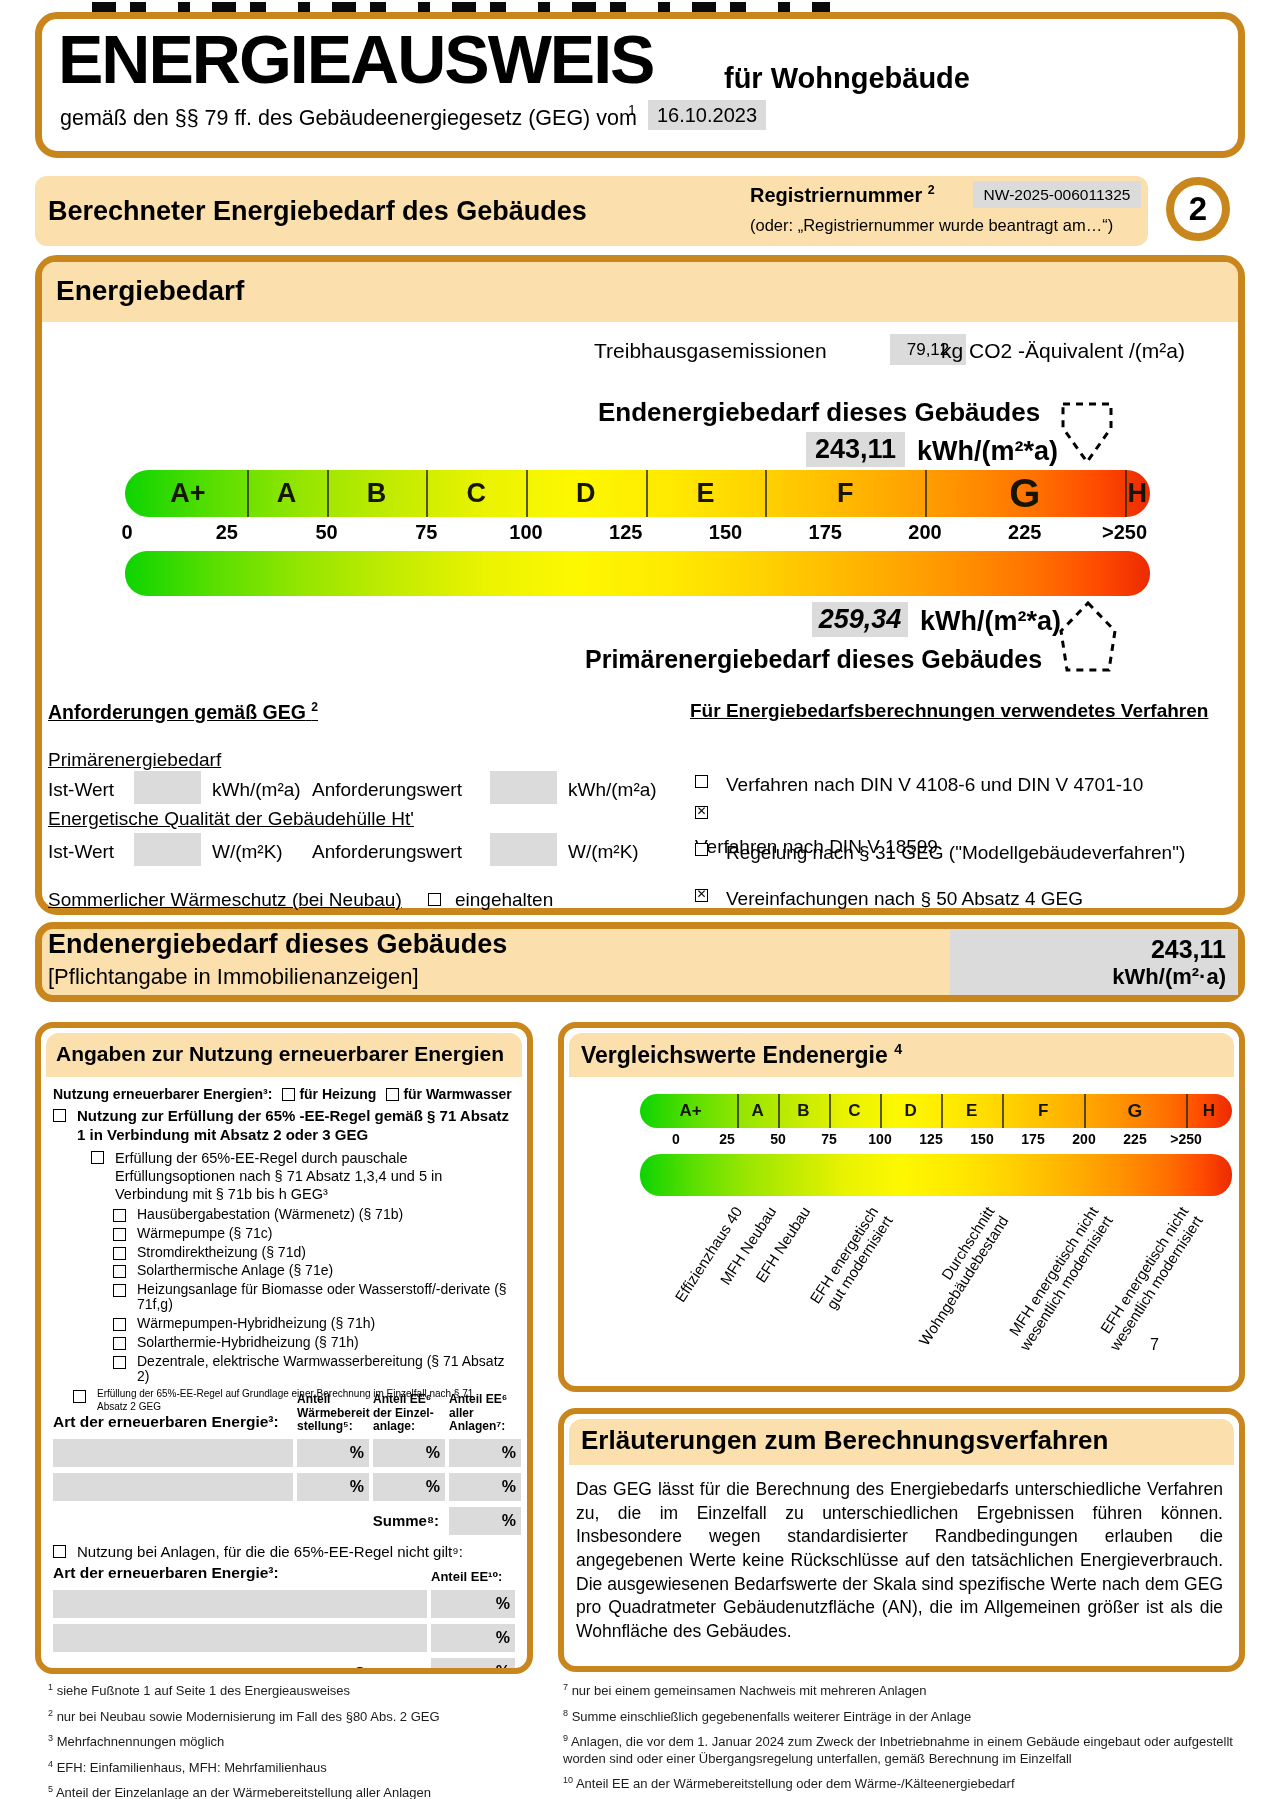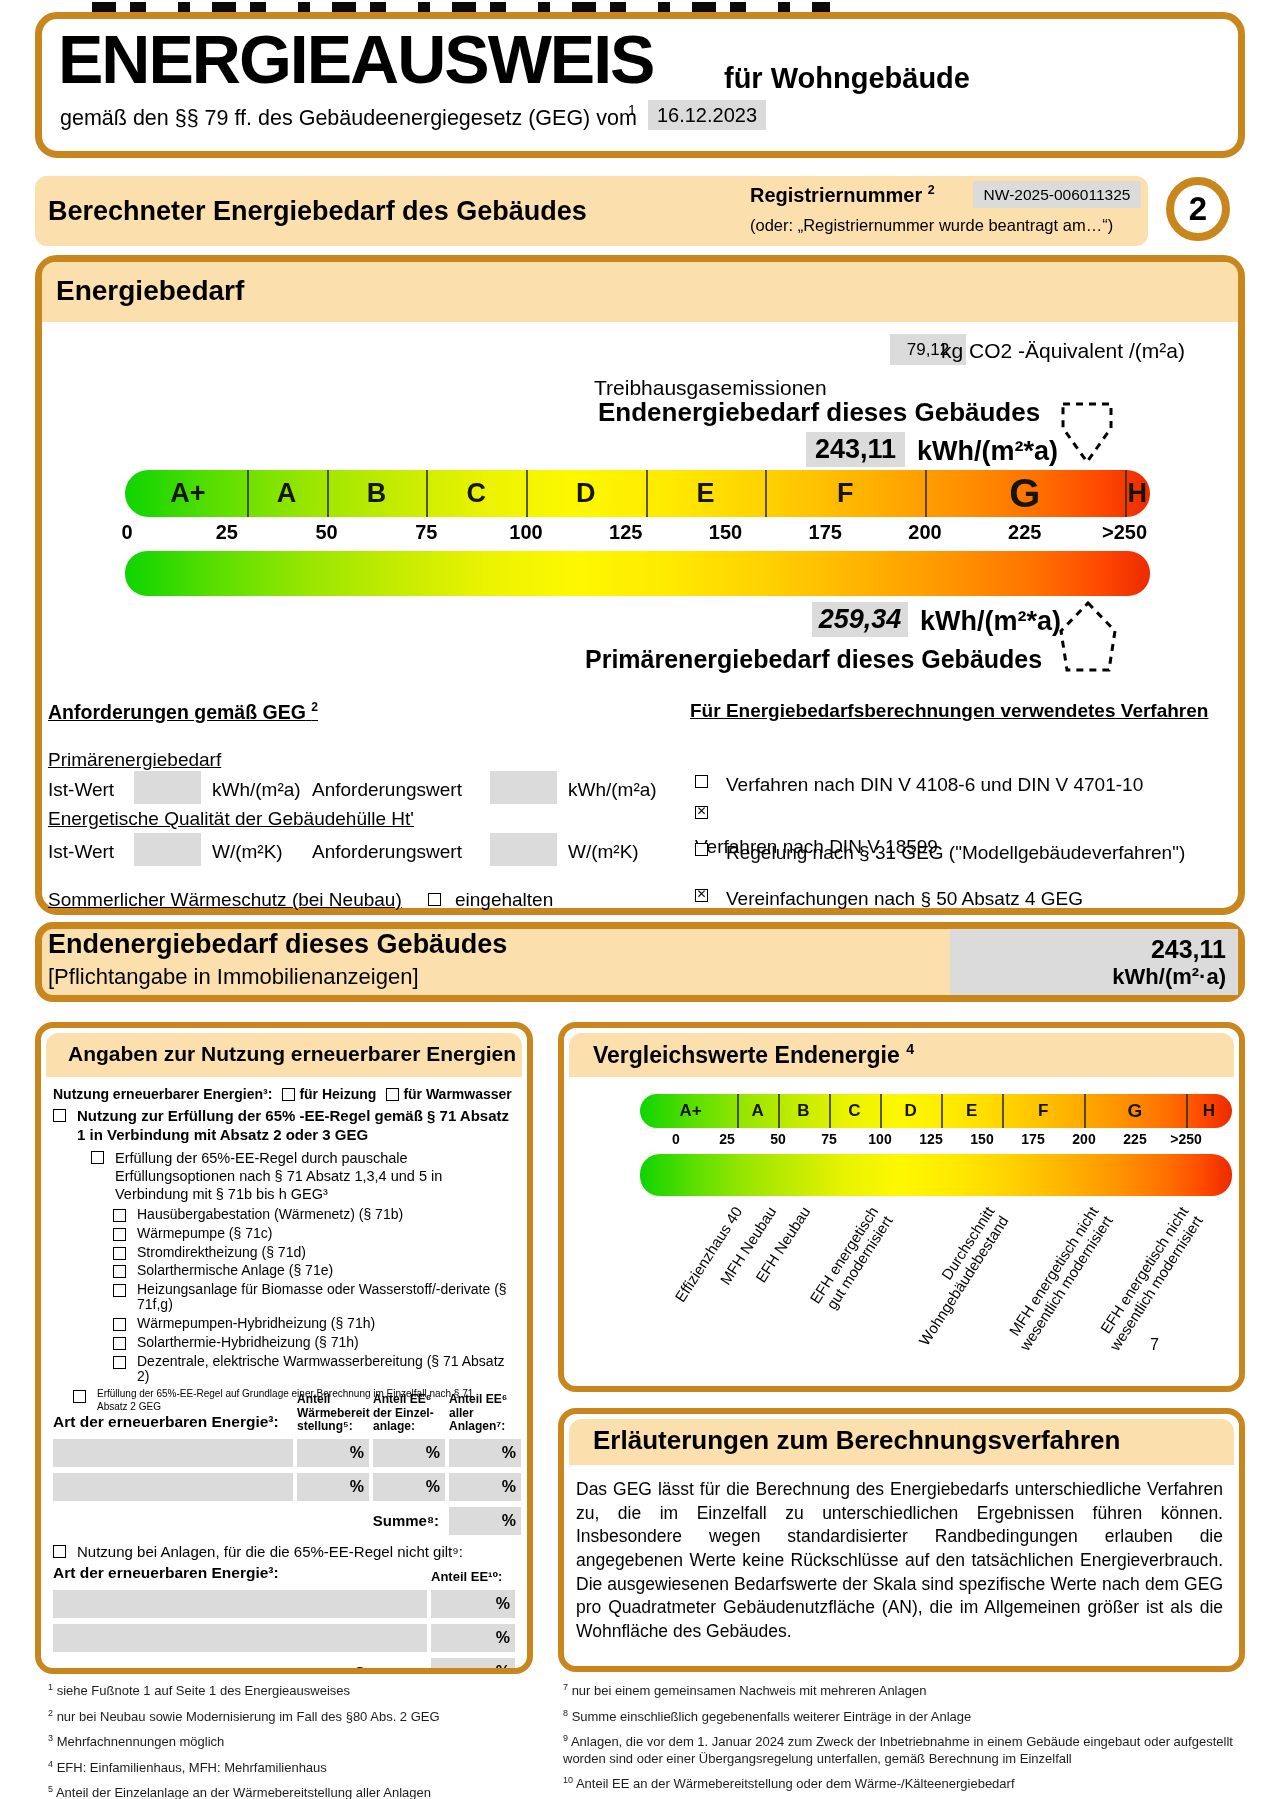--- a/index.html
+++ b/index.html
@@ -2,21 +2,21 @@
 <html><head>
 <meta charset="utf-8">
 <style>
 :root{ --org:#C8861C; --peach:#FBDFAD; --gray:#DBDBDB; }
 *{box-sizing:border-box; margin:0; padding:0;}
 body{background:#888; font-family:"Liberation Sans","DejaVu Sans",sans-serif; color:#000;}
 #page{position:relative; width:1280px; height:1799px; background:#fff; overflow:hidden; margin:0 auto;}
 .abs{position:absolute;}
 .obox{border:7px solid var(--org); border-radius:22px; background:#fff;}
 .obox6{border:6px solid var(--org); border-radius:18px; background:#fff;}
-.peach{background:var(--peach);padding-left:12px;}
+.peach{background:var(--peach);}
 .gbox{background:var(--gray);}
 .b{font-weight:bold;}
 .u{text-decoration:underline;}
 sup{font-size:62%; vertical-align:super;}
 .grad{background:linear-gradient(90deg,#0ED400 0%,#5BDF00 9%,#9AE600 18%,#C6EC00 27%,#EAF300 35%,#FDF800 44%,#FFE800 54%,#FFD000 63%,#FFB300 72%,#FF9300 81%,#FF7000 89%,#FF4A00 95%,#EC2A00 100%);}
 .bl{position:absolute; top:0; height:100%; display:flex; align-items:center; justify-content:center; font-weight:bold; color:#161600;}
 #bigL .bl{font-size:27px;} #bigL .bl.g{font-size:40px;}
 #smL .bl{font-size:17px;} #smL .bl.g{font-size:19px;}
 .dv{position:absolute; top:0; width:2px; height:100%; background:rgba(45,45,0,.78);}
 .tk{position:absolute; top:0; transform:translateX(-50%); font-weight:bold;}
@@ -48,36 +48,36 @@
 
   
   <div class="abs wm" style="left:92px; top:2px; width:738px; height:14px;"></div>
 
   
   <div class="abs obox" style="left:35px; top:12px; width:1210px; height:146px;"></div>
   <div class="abs b" style="left:58px; top:20px; font-size:68px; letter-spacing:-2px;">ENERGIEAUSWEIS</div>
   <div class="abs b" style="left:724px; top:62px; font-size:29px;">für Wohngebäude</div>
   <div class="abs" style="left:60px; top:106px; font-size:21.5px;">gemäß den §§ 79 ff. des Gebäudeenergiegesetz (GEG) vom</div>
   <div class="abs" style="left:628px; top:102px; font-size:14px;">1</div>
-  <div class="abs gbox" style="left:648px; top:100px; width:118px; height:30px; font-size:20px; text-align:center; line-height:30px;">16.12.2023</div>
+  <div class="abs gbox" style="left:648px; top:100px; width:118px; height:30px; font-size:20px; text-align:center; line-height:30px;">16.10.2023</div>
 
   
   <div class="abs peach" style="left:35px; top:176px; width:1113px; height:70px; border-radius:12px;"></div>
   <div class="abs b" style="left:48px; top:196px; font-size:27px;">Berechneter Energiebedarf des Gebäudes</div>
   <div class="abs b" style="left:750px; top:183px; font-size:20px;"><span>Registriernummer</span> <sup>2</sup></div>
   <div class="abs gbox" style="left:973px; top:181px; width:168px; height:27px; font-size:15.5px; text-align:center; line-height:27px;">NW-2025-006011325</div>
   <div class="abs" style="left:750px; top:216px; font-size:16.5px;">(oder: „Registriernummer wurde beantragt am…“)</div>
   <div class="abs b" style="left:1166px; top:177px; width:64px; height:64px; border:8px solid var(--org); border-radius:50%; background:#fff; font-size:33px; display:flex; align-items:center; justify-content:center;">2</div>
 
   
   <div class="abs obox" style="left:35px; top:255px; width:1210px; height:660px;"></div>
   <div class="abs peach bandtitle" style="left:42px; top:262px; width:1196px; height:60px;"></div>
   <div class="abs b" style="left:56px; top:275px; font-size:28px;">Energiebedarf</div>
 
-  <div class="abs" style="left:594px; top:339px; font-size:21px;margin-top:37px;">Treibhausgasemissionen</div>
+  <div class="abs" style="left:594px; top:339px; font-size:21px;">Treibhausgasemissionen</div>
   <div class="abs gbox" style="left:890px; top:334px; width:76px; height:31px; font-size:17px; text-align:center; line-height:31px;">79,12</div>
   <div class="abs" style="left:941px; top:339px; font-size:21px;">kg CO2 -Äquivalent /(m²a)</div>
 
   <div class="abs b" style="left:598px; top:397px; font-size:26px;">Endenergiebedarf dieses Gebäudes</div>
   <div class="abs gbox b" style="left:806px; top:432px; width:99px; height:35px; font-size:27px; text-align:center; line-height:35px;">243,11</div>
   <div class="abs b" style="left:917px; top:436px; font-size:27px;">kWh/(m²*a)</div>
   <svg class="abs" style="left:1056px; top:398px;" width="62" height="70" viewBox="0 0 62 70">
       <path class="housesvg" d="M7 6 H55 V30 L31 64 L7 30 Z"></path>
     </svg>
 

